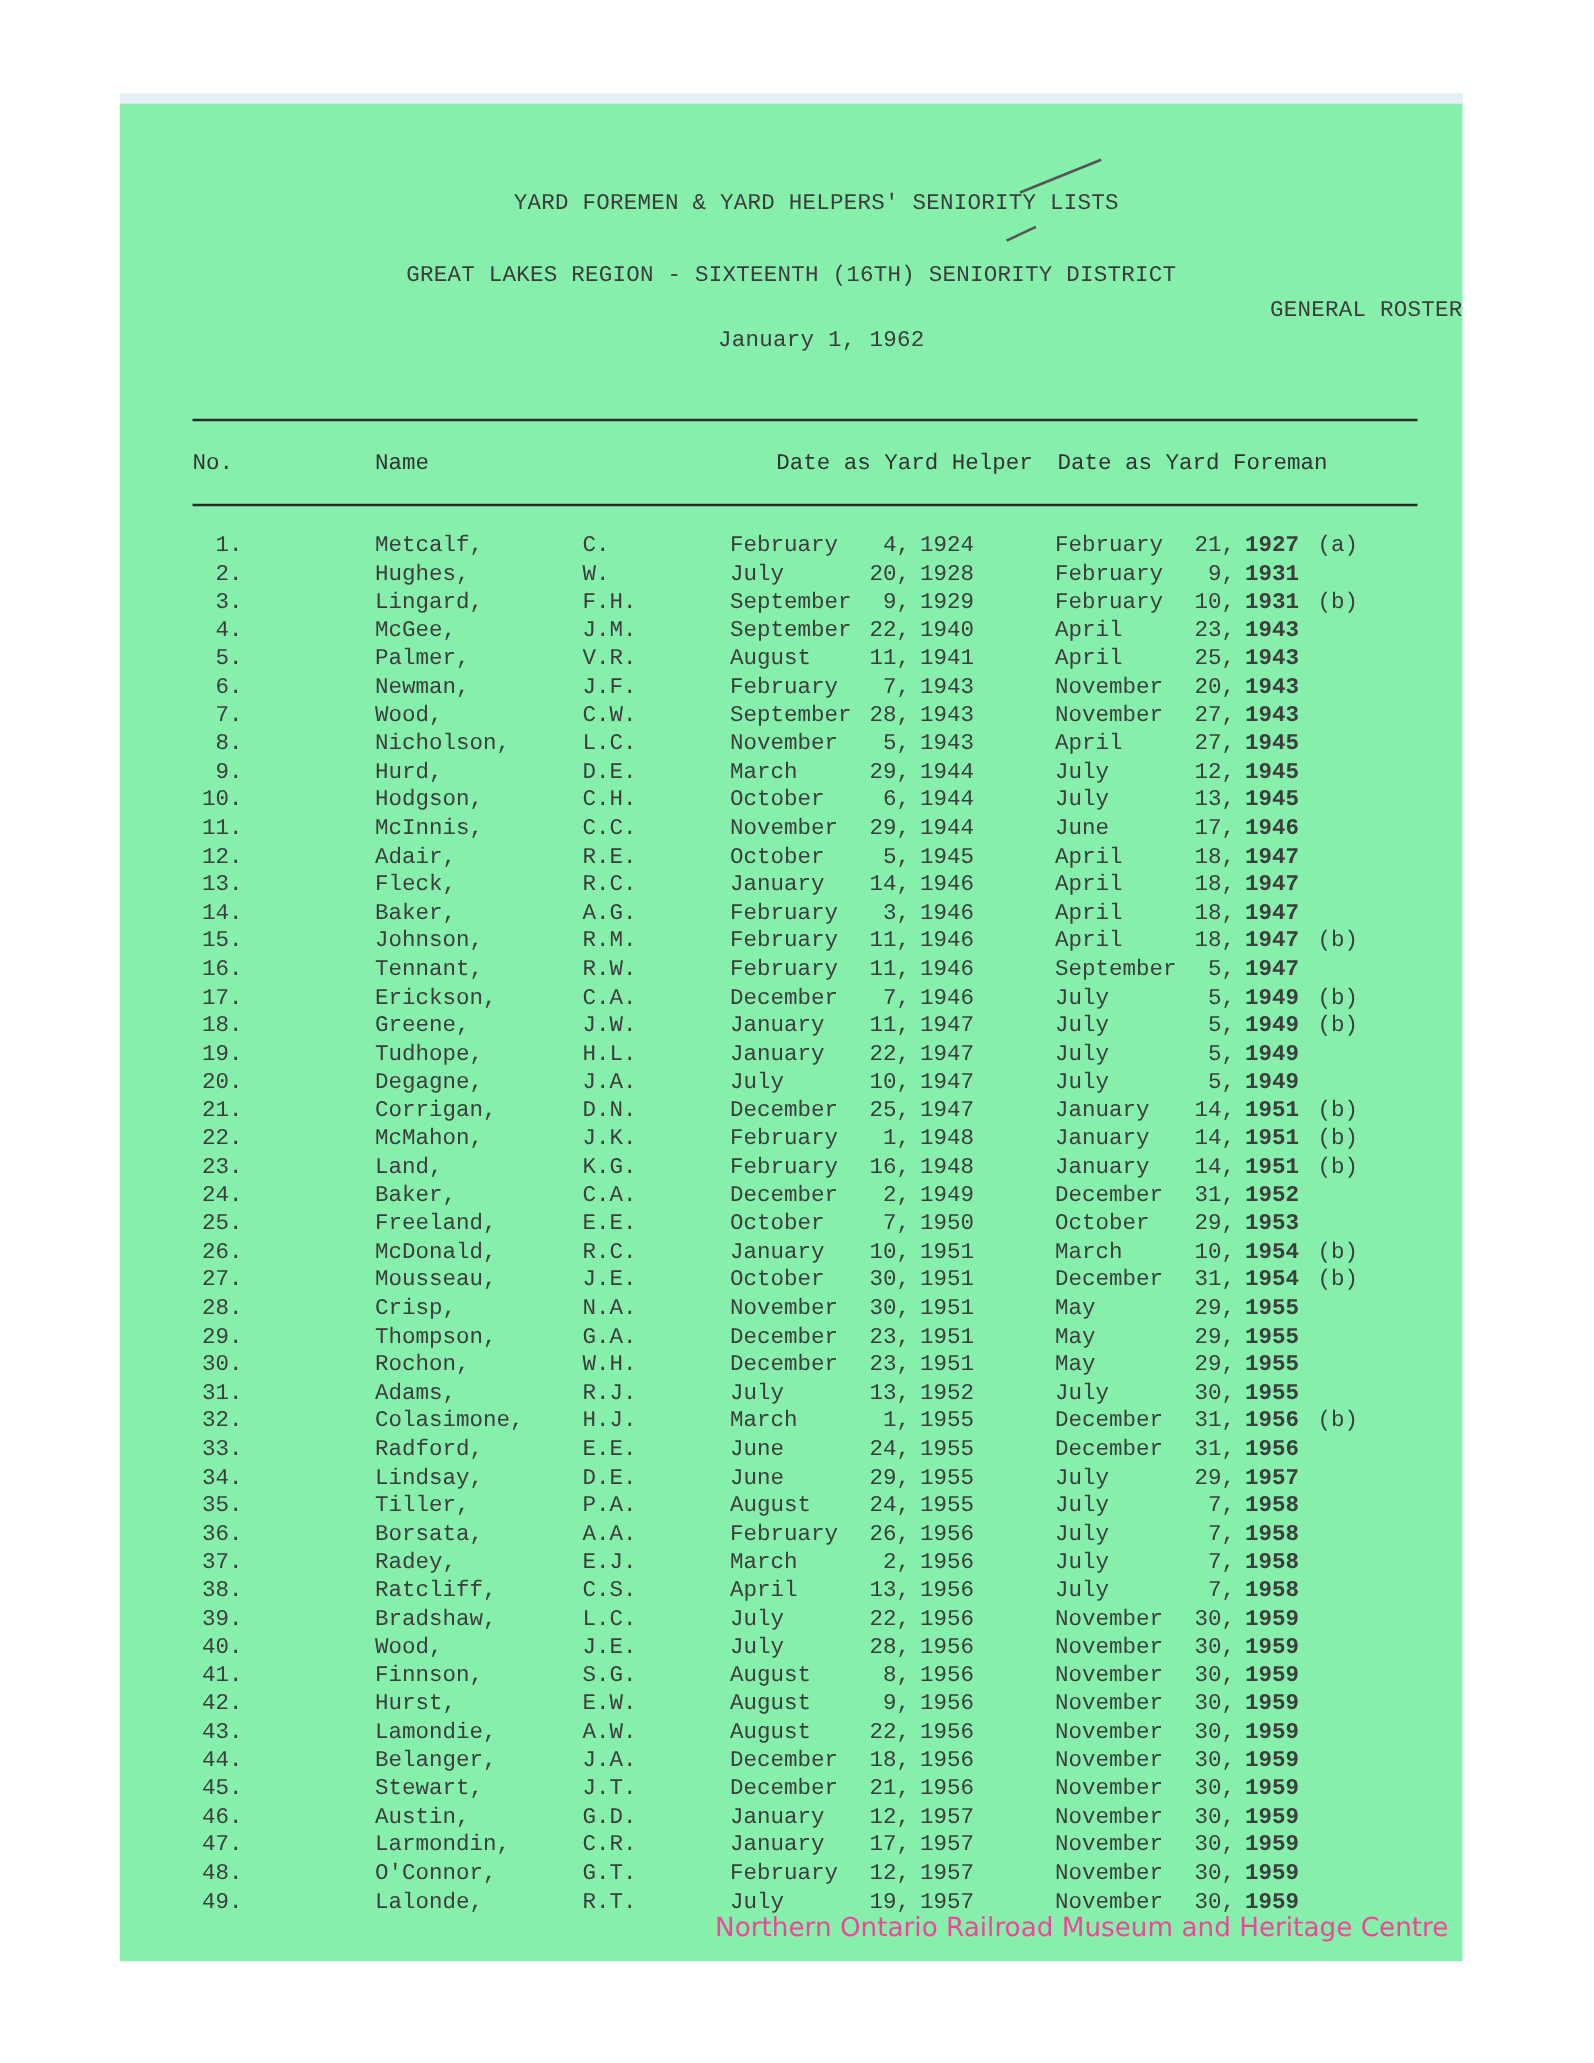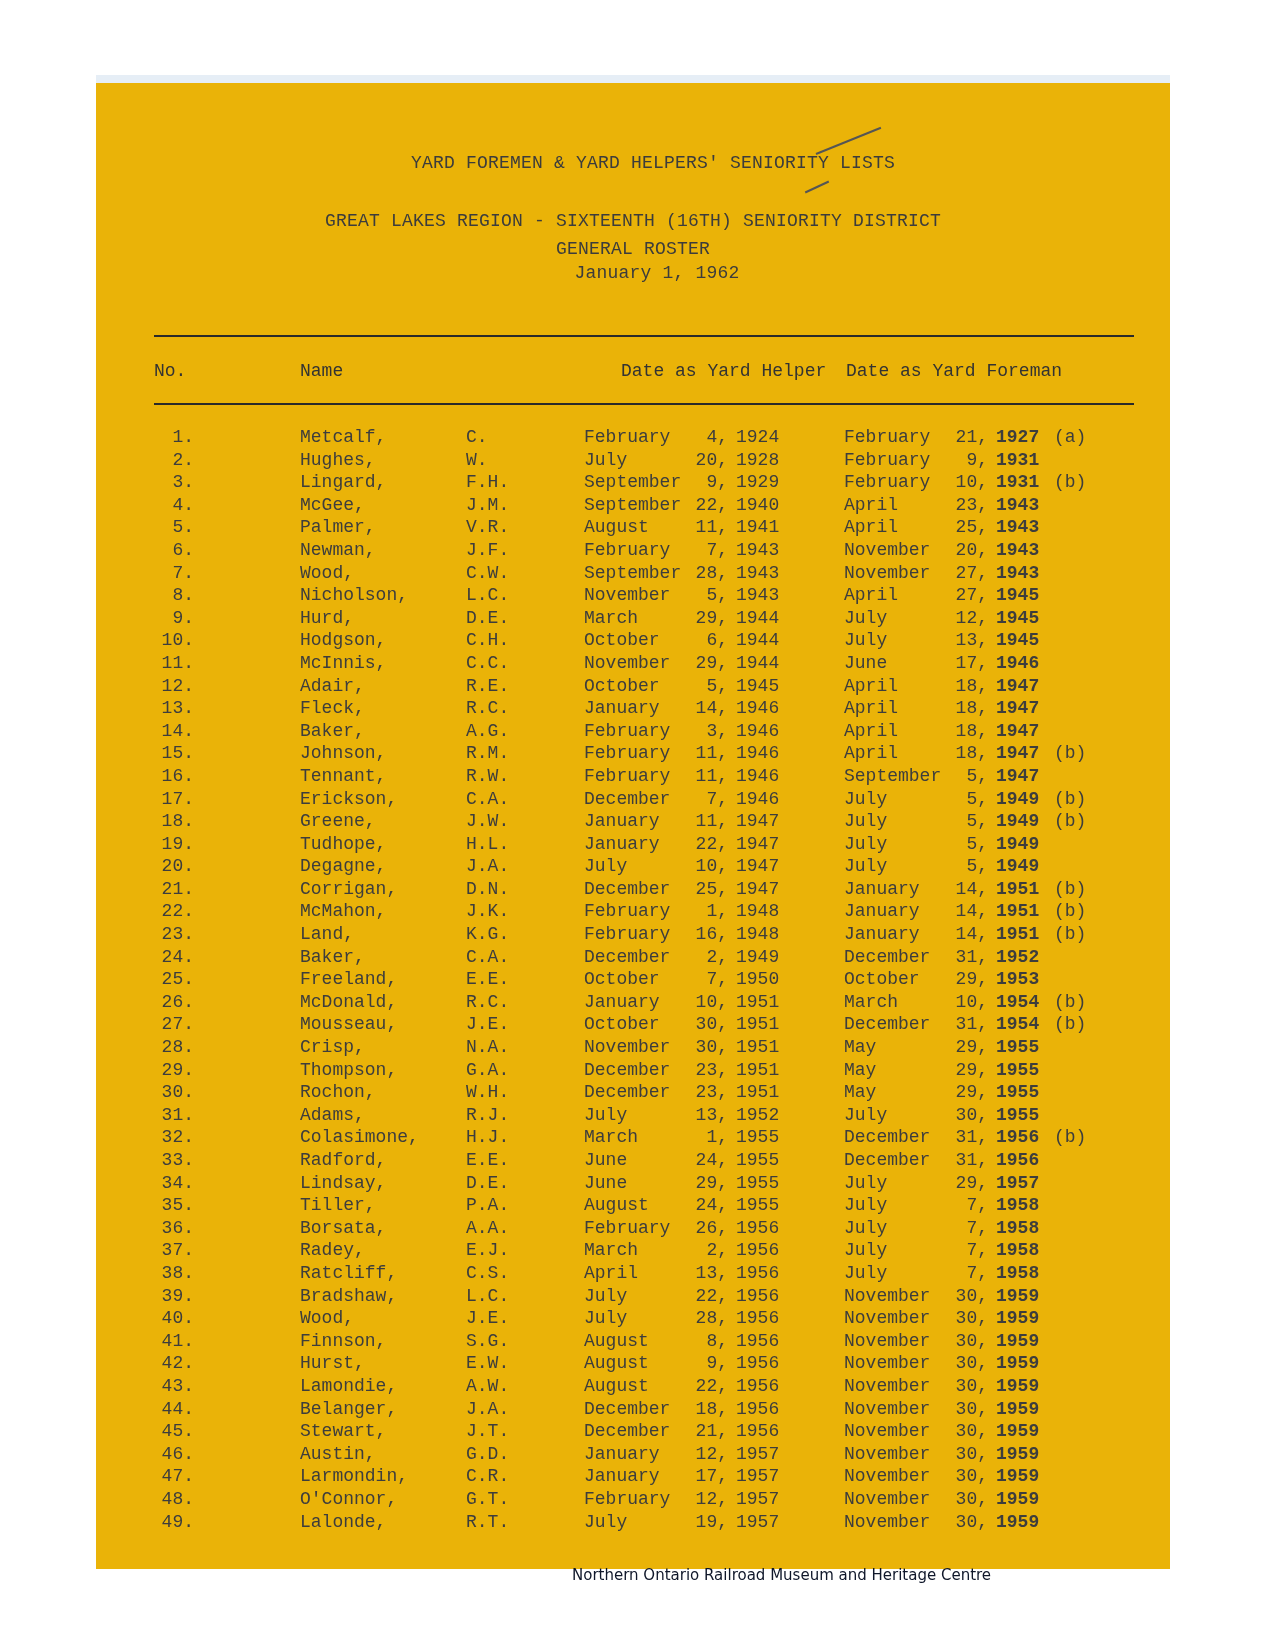--- a/index.html
+++ b/index.html
@@ -14,36 +14,36 @@
       overflow: hidden;
       font-family: "Liberation Mono", "DejaVu Sans Mono", monospace;
       color: #3a3a3a;
     }
     .page {
       position: absolute;
       left: 96px;
       top: 75px;
       width: 1074px;
       height: 1494px;
-      background: #eab308;
+      background: #86efac;
       border-top: 8px solid #e6eef6;
       box-sizing: border-box;
     }
     .title {
       position: absolute;
       left: 0;
       width: 100%;
       text-align: center;
       font-size: 18px;
       letter-spacing: 0.2px;
       color: #3c3c3c;
     }
     .t1 { top: 70px; left: 20px; }
     .t2 { top: 112px; margin-top: 16px; }
-    .t3 { top: 156px; }
+    .t3 { top: 156px; text-align: right; }
     .t4 { top: 180px; margin-left: 24px; }
     .rule {
       position: absolute;
       left: 58px;
       width: 980px;
       height: 0;
       border-top: 2px solid #2a2a2a;
     }
     .rule1 { top: 252px; }
     .rule2 { top: 320px; }
@@ -83,24 +83,23 @@
     .c-fm { left: 748px; }
     .c-fd { left: 858px; width: 34px; text-align: right; }
     .c-fy { left: 900px; font-weight: bold; }
     .c-note { left: 958px; }
 
     .watermark {
       position: absolute;
       left: 572px;
       top: 1530px;
       font-family: "DejaVu Sans", "Liberation Sans", sans-serif;
-      font-size: 15px;
-      color: #0f172a;
+      font-size: 21px;
+      color: #ec4899;
       white-space: nowrap;
-      margin-top: 36px;
     }
     .pen-mark {
       position: absolute;
       left: 720px;
       top: 70px;
       width: 70px;
       height: 0;
       border-top: 2px solid #555;
       transform: rotate(-22deg);
       transform-origin: left center;

